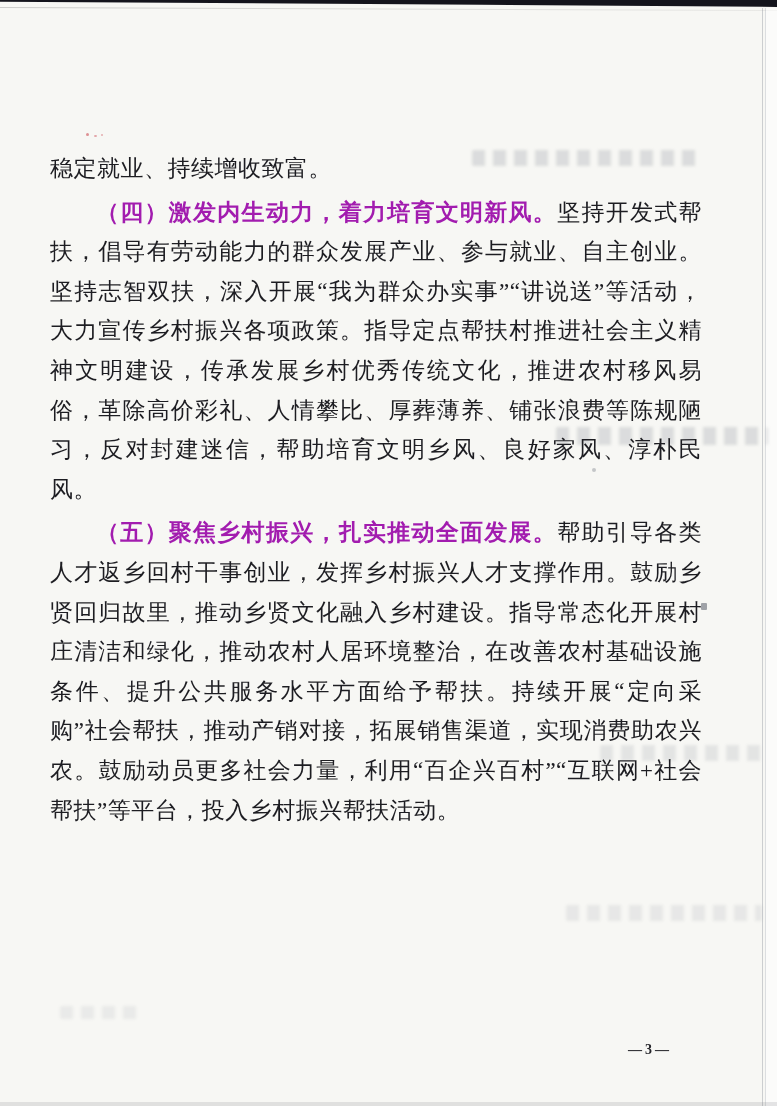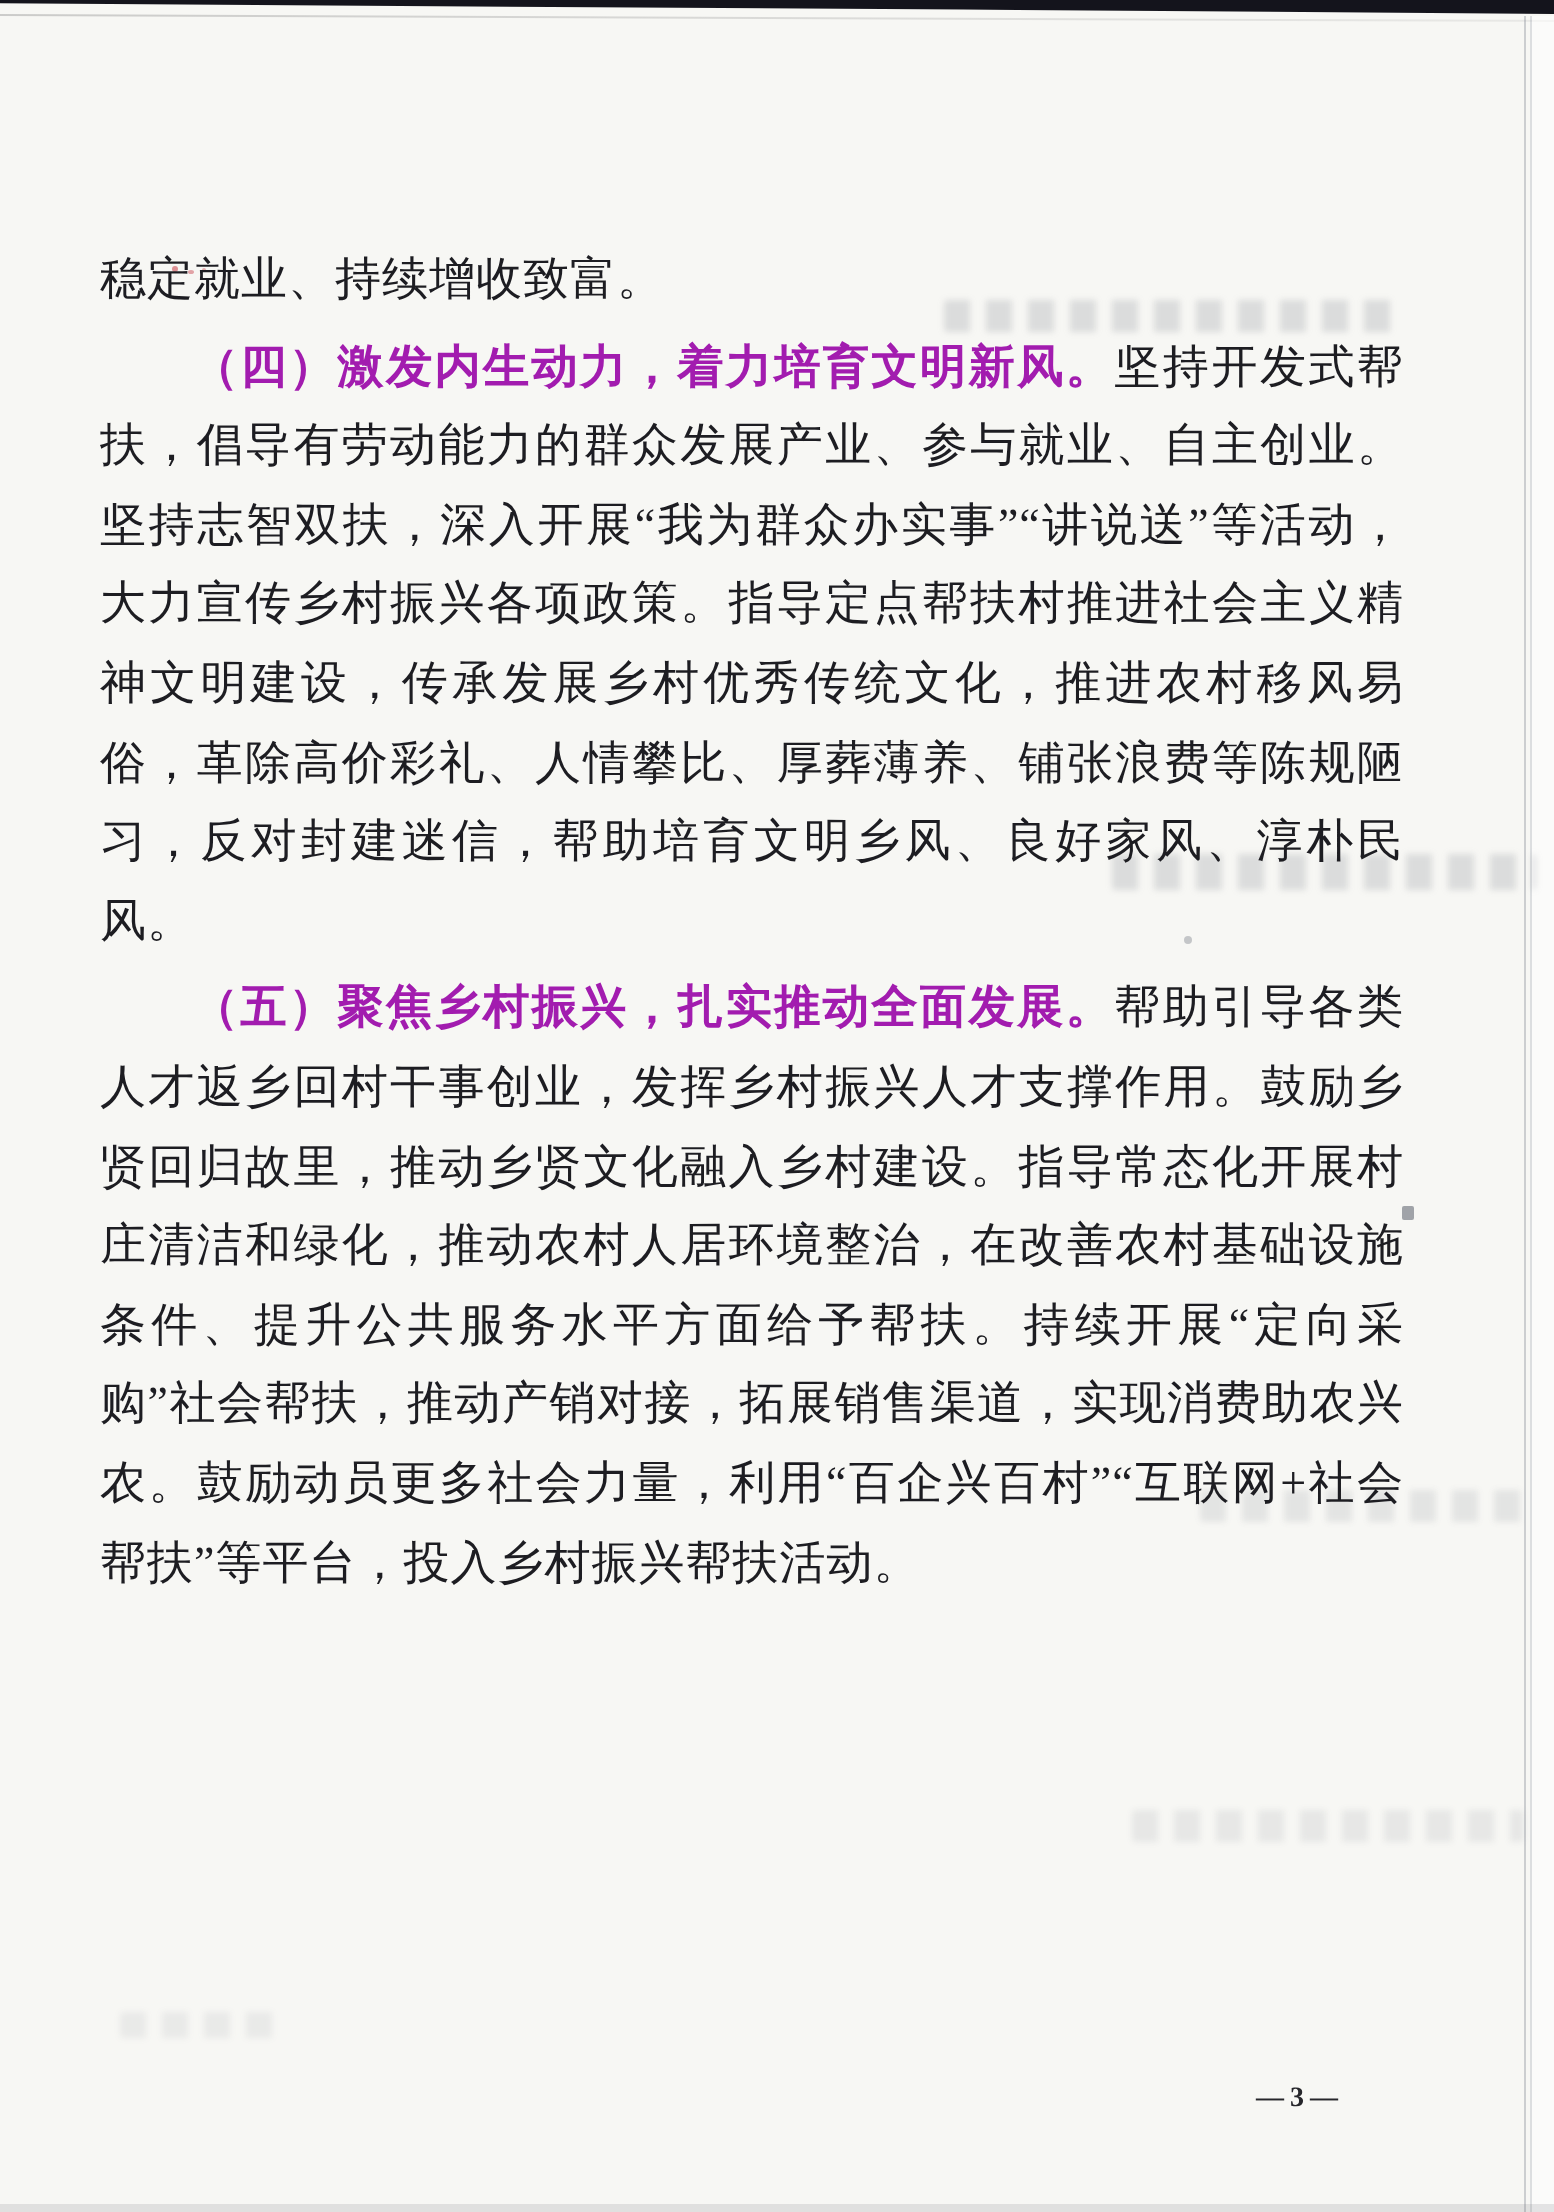--- a/index.html
+++ b/index.html
@@ -21,21 +21,21 @@
     background:linear-gradient(90deg,rgba(150,150,150,.45),rgba(150,150,150,.15));
     transform:rotate(.22deg);transform-origin:left center;
   }
   
   .edge-line-1{position:absolute;top:8px;right:14px;width:1px;height:1098px;background:rgba(150,155,165,.45);}
   .edge-line-2{position:absolute;top:8px;right:11px;width:1px;height:1098px;background:rgba(170,175,185,.35);}
   .edge-tint{position:absolute;top:8px;right:0;width:11px;height:1098px;background:rgba(255,255,255,.5);}
   .bottom-shade{position:absolute;left:0;bottom:0;width:777px;height:4px;background:rgba(120,120,125,.18);}
 
   .text-area{
-    position:absolute;left:50px;top:120px;width:652px;
+    position:absolute;left:50px;top:149px;width:652px;
     color:#1d1d22;
     font-size:23px;line-height:39.6px;
     text-align:justify;
     letter-spacing:.5px;
   }
   .para{margin:0;}
   .para.indent{text-indent:2em;margin-top:4px;}
   .para strong{font-weight:700;color:#a21caf;}
 
   .page-number{

